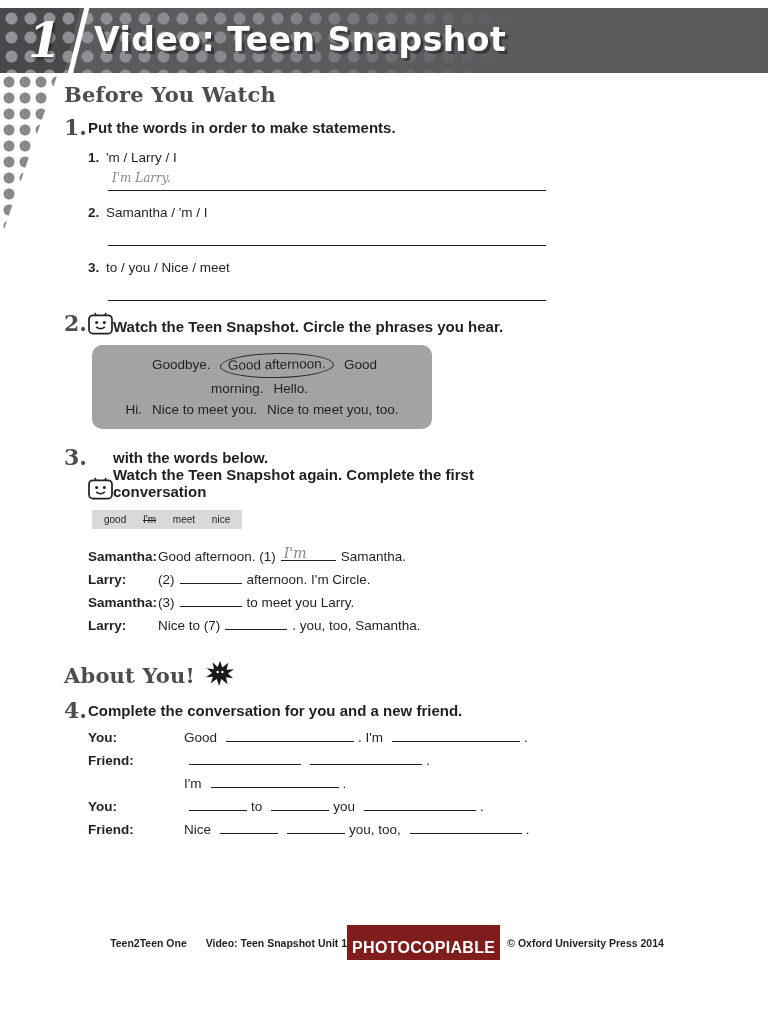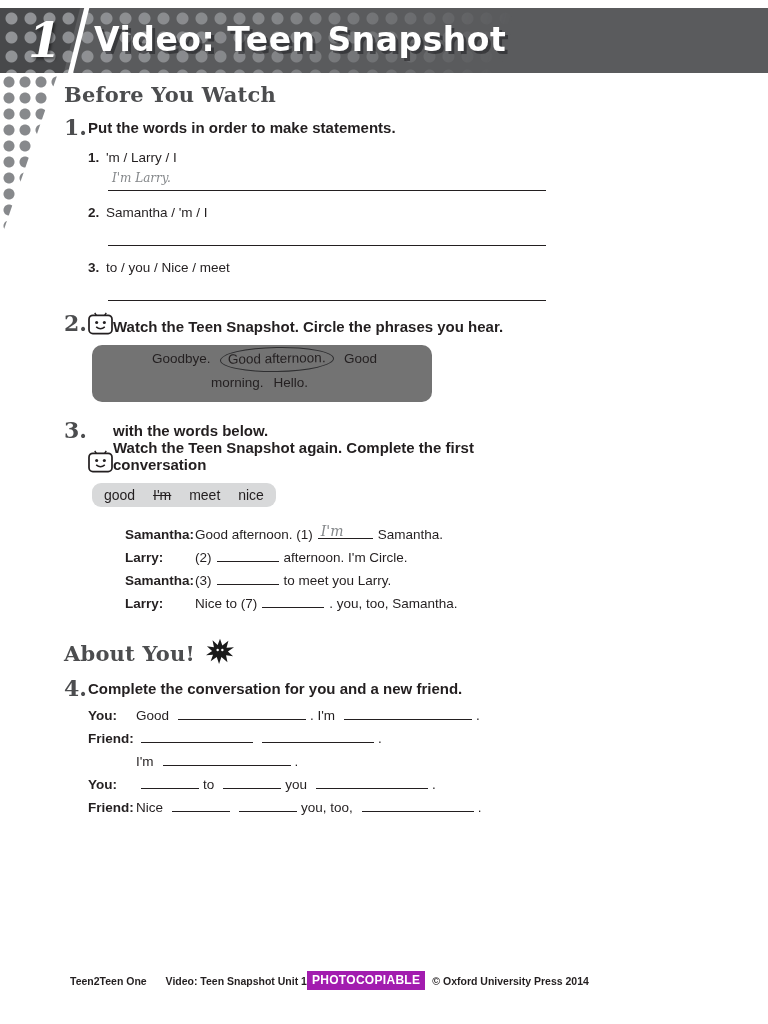--- a/index.html
+++ b/index.html
@@ -53,55 +53,55 @@
   .answer-line { margin:24px 0 0 20px; width:438px; border-bottom:1.2px solid #231f20; height:0; position:relative; }
   .hand { font-family:"DejaVu Serif", serif; font-style:italic; color:#84878a; }
   .hand-lg { position:absolute; left:4px; top:-19px; font-size:12px; white-space:nowrap; }
 
   
   .h2-comp { margin-top:30px; }
   .ex2 { margin-top:14px; }
   .instr-row { display:flex; align-items:flex-end; }
   .vid-icon { width:25px; height:23px; flex:0 0 auto; margin-top:-3px; }
   .phrase-box {
-    margin:10px 0 8px 4px; width:332px; background:#737373; border-radius:10px;
-    padding:2px 4px 9px; font-size:13.5px; text-align:center; line-height:21px;
+    margin:10px 0 8px 4px; width:332px; background:#a3a3a3; border-radius:10px;
+    padding:8px 4px 9px; font-size:13.5px; text-align:center; line-height:21px;
   }
   .pline > span { margin:0 5px; }
   .circled { display:inline-block; border:1.5px solid #2e2e30; border-radius:50%; padding:0 7px 2px; margin:0 2px; transform:rotate(-1deg); }
 
   .ex3 { margin-top:20px; }
-  .word-bank { display:inline-block; margin:10px 0 12px 4px; background:#d8d9da; border-radius:9px; padding:4px 12px; font-size:14px; }
+  .word-bank { display:inline-block; margin:10px 0 12px 4px; background:#d8d9da; border-radius:1px; padding:4px 12px; font-size:10px; }
   .word-bank span { margin-right:14px; }
   .word-bank span:last-child { margin-right:0; }
   .strike { text-decoration:line-through; }
 
   .dialog { margin-top:4px; font-size:13.5px; }
   .dline { display:flex; line-height:23px; }
-  .dspeaker { width:70px; font-weight:bold; flex:0 0 auto;margin-left:37px; }
+  .dspeaker { width:70px; font-weight:bold; flex:0 0 auto; }
   .blank { display:inline-block; border-bottom:1.2px solid #231f20; height:14px; margin:0 5px; vertical-align:baseline; position:relative; }
   .w55{width:55px} .w62{width:62px} .w58{width:58px} .w112{width:112px} .w128{width:128px}
   .hand-sm { position:absolute; left:3px; top:-4px; font-size:14px; white-space:nowrap; }
 
   
   .about-row { display:flex; align-items:center; gap:10px; margin-top:26px; }
   .doodle { width:30px; height:28px; margin-top:-6px; }
   .ex4 { margin-top:14px; }
-  .frow { display:flex; line-height:22px; font-size:13.5px; margin-top:1px; }
+  .frow { display:flex; line-height:22px; font-size:13.5px; margin-top:1px;gap:48px; }
   .flabel { width:48px; font-weight:bold; flex:0 0 auto; }
   .ftext > span { margin-right:4px; }
 
   
   .footer {
-    position:absolute; left:70px; right:64px; top:971px; display:flex;
-    justify-content:flex-start; align-items:center; font-size:10.5px; font-weight:bold;
+    position:absolute; left:70px; right:64px; top:925px; display:flex;
+    justify-content:center; align-items:center; font-size:10.5px; font-weight:bold;
   }
   .f-unit { margin-left:16px; }
   .f-right { display:flex; align-items:center; }
-  .badge { background:#a21caf; color:#ffffff; padding:2px 5px 3px; margin-right:7px; font-size:12px; letter-spacing:.3px; }
+  .badge { background:#7f1d1d; color:#ffffff; padding:14px 5px 3px; margin-right:7px; font-size:16px; letter-spacing:.3px; }
 </style>
 </head>
 <body>
 
 <div class="page">
 
   <header class="banner">
     <div class="num-plate"></div>
     <div class="banner-dots"></div>
     <div class="slash"></div>
@@ -158,20 +158,23 @@
           <rect x="1" y="3.5" width="24" height="19" rx="4" fill="#ffffff" stroke="#231f20" stroke-width="1.8"></rect>
           <circle cx="9" cy="11" r="1.6" fill="#231f20"></circle>
           <circle cx="17" cy="11" r="1.6" fill="#231f20"></circle>
           <path d="M8.5 15.5 q4.5 3.8 9 0" stroke="#231f20" stroke-width="1.5" fill="none"></path>
         </svg>
         <p class="instr">Watch the Teen Snapshot. Circle the phrases you hear.</p>
       </div>
       <div class="phrase-box">
         <div class="pline">
           <span>Goodbye.</span><span class="circled">Good afternoon.</span><span>Good morning.</span><span>Hello.</span>
+        </div>
+        <div class="pline">
+          <span>Hi.</span><span>Nice to meet you.</span><span>Nice to meet you, too.</span>
         </div>
       </div>
     </section>
 
     <section class="ex ex3">
       <span class="ex-num">3.</span>
       <div class="instr-row">
         <svg class="vid-icon" viewBox="0 0 26 24">
           <path d="M9 4 L7 1 M17 4 L19 1" stroke="#231f20" stroke-width="1.5" fill="none"></path>
           <rect x="1" y="3.5" width="24" height="19" rx="4" fill="#ffffff" stroke="#231f20" stroke-width="1.8"></rect>

